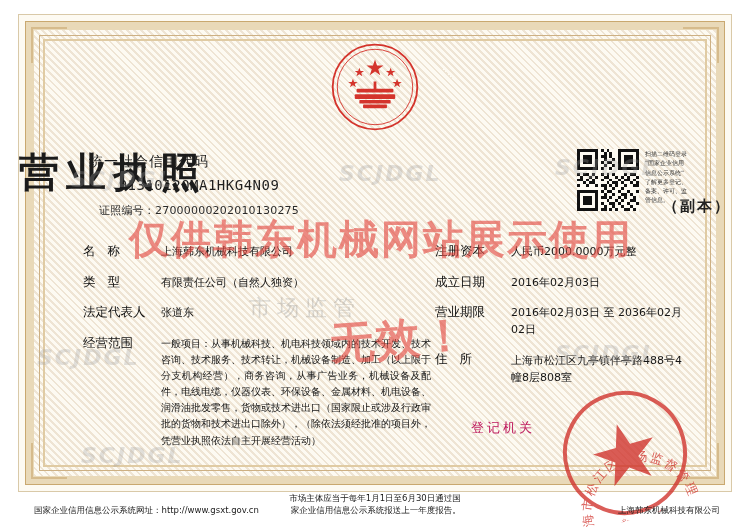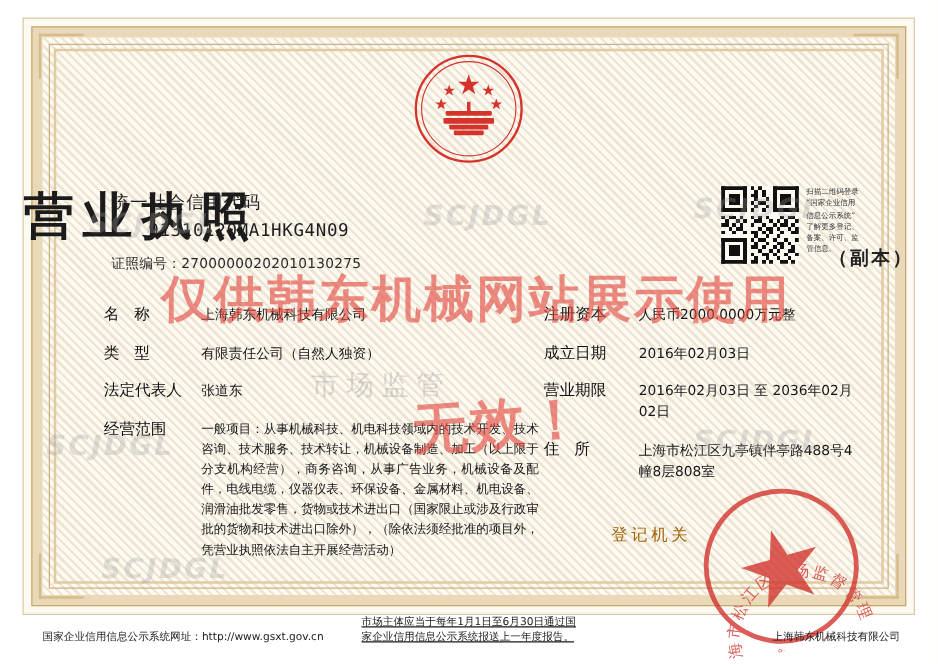--- a/index.html
+++ b/index.html
@@ -118,20 +118,21 @@
     font-family: "DejaVu Sans Mono", "Liberation Mono", monospace;
     font-size: 14px;
     letter-spacing: .5px;
     text-align: center;
     margin-bottom: 10px;
   }
   .code-serial {
     font-family: "DejaVu Sans", "Liberation Sans", sans-serif;
     font-size: 11px;
     letter-spacing: .2px;
+    text-align: center;
     color: #2a2a2a;
   }
 
   
   .qr-wrap {
     position: absolute;
     right: 92px;
     top: 134px;
     width: 62px;
     height: 62px;
@@ -201,22 +202,21 @@
   .addr { width: 240px; line-height: 1.55; }
 
   
   .reg-auth {
     position: absolute;
     left: 452px;
     top: 404px;
     font-family: "DejaVu Serif", "Liberation Serif", serif;
     font-size: 13px;
     letter-spacing: 3px;
-    color: #a16207;
-    margin-left: 18px;
+    color: #be185d;
   }
   .reg-date {
     position: absolute;
     left: 500px;
     top: 450px;
     font-size: 12px;
     color: #111;
     letter-spacing: 1px;
   }
   .reg-date .num { font-family: "DejaVu Sans", "Liberation Sans", sans-serif; }
@@ -297,23 +297,22 @@
     position: absolute;
     left: 34px;
     bottom: 6px;
     line-height: 1.5;
   }
   .footer .f-mid {
     position: absolute;
     left: 50%;
     transform: translateX(-50%);
     bottom: 6px;
-    text-align: left;
+    text-align: right;
     line-height: 1.5;
-    text-decoration: underline;
   }
   .footer .f-right {
     position: absolute;
     right: 30px;
     bottom: 6px;
     line-height: 1.5;
   }
 </style>
 </head>
 <body>

